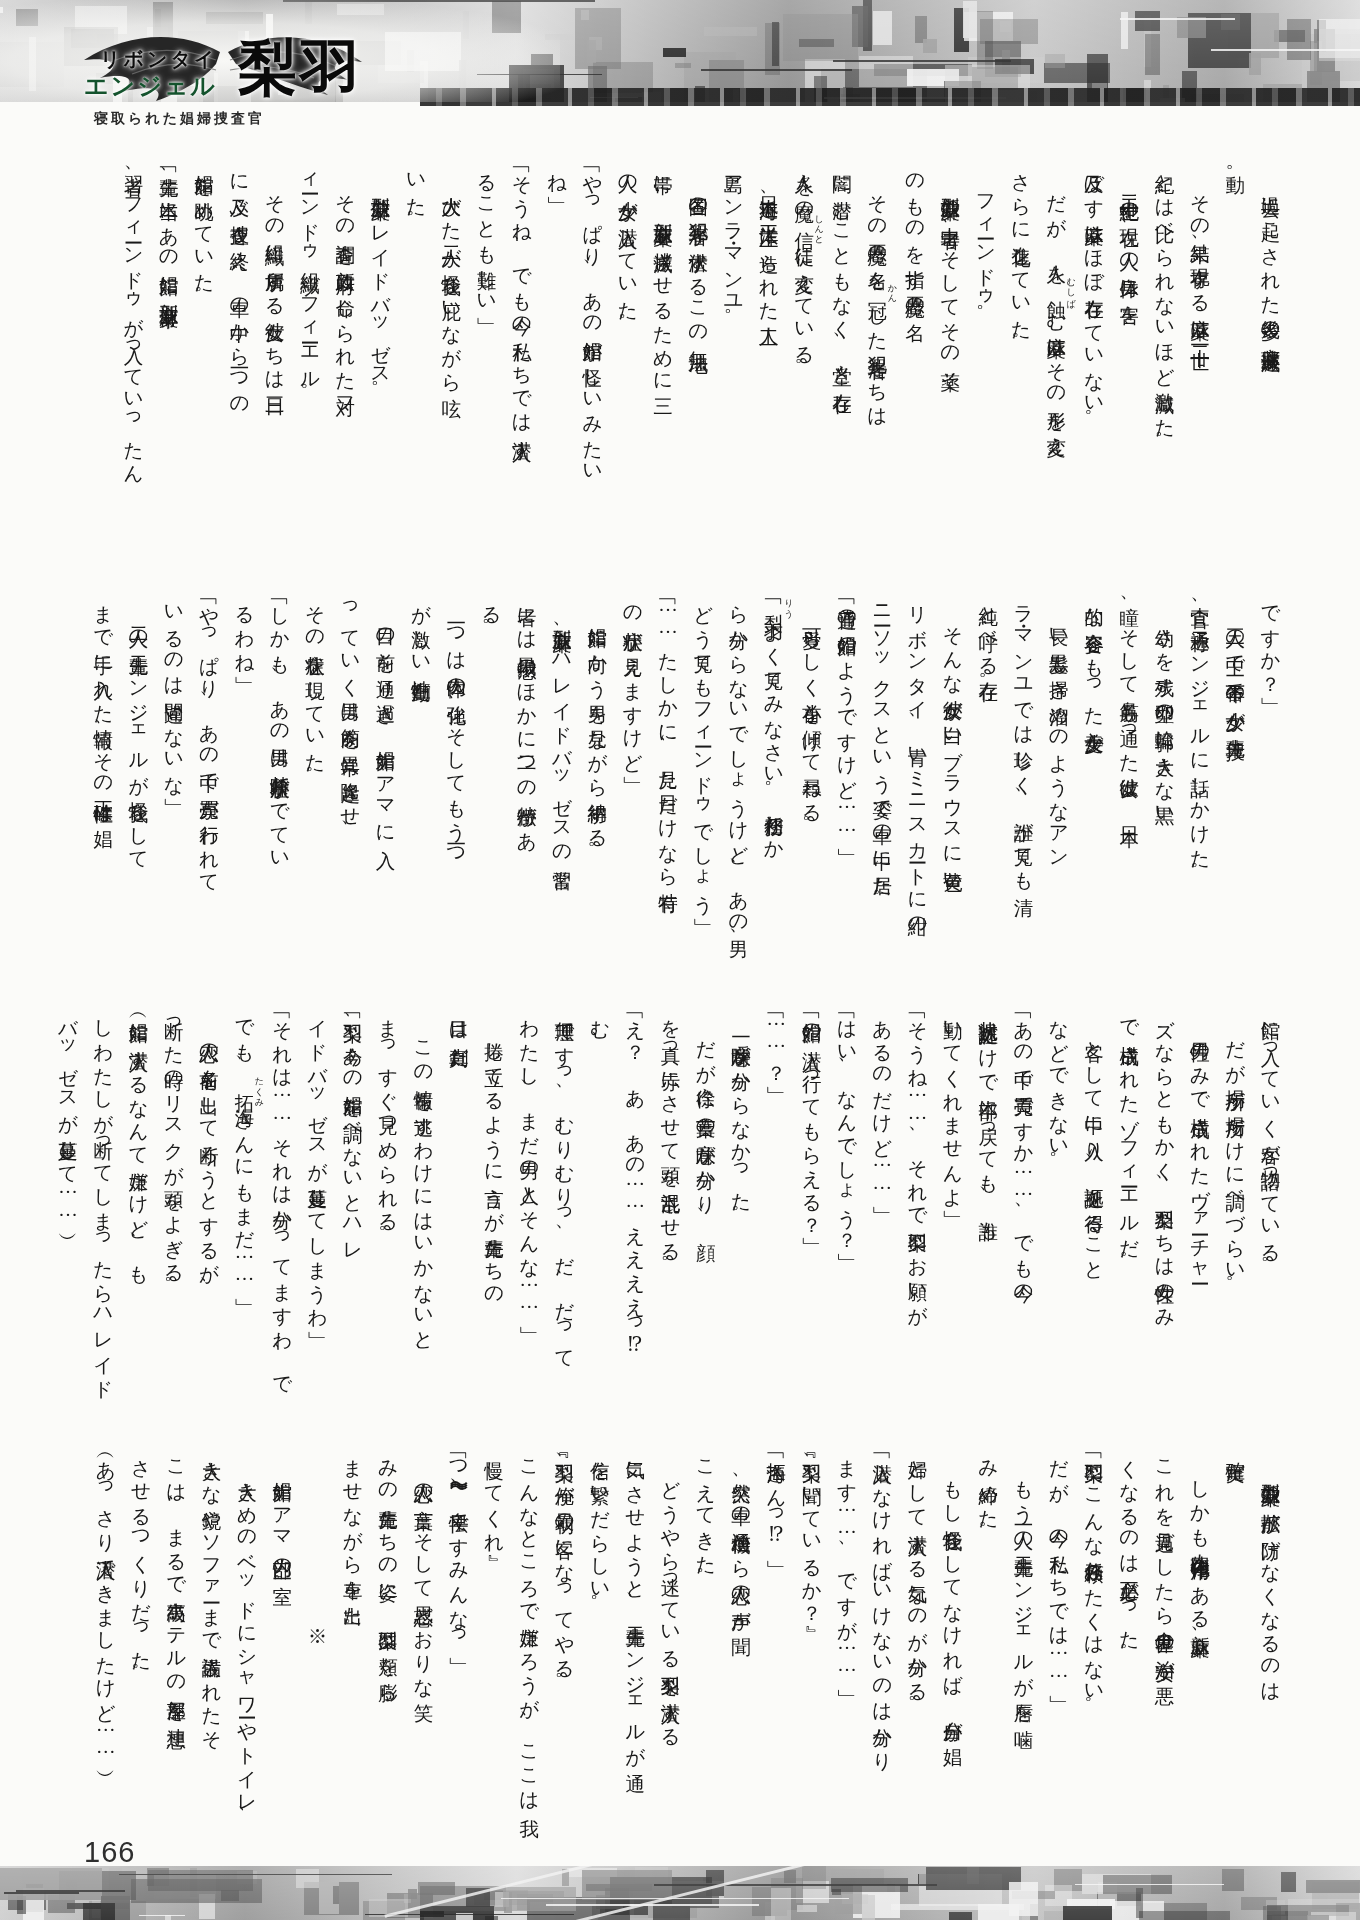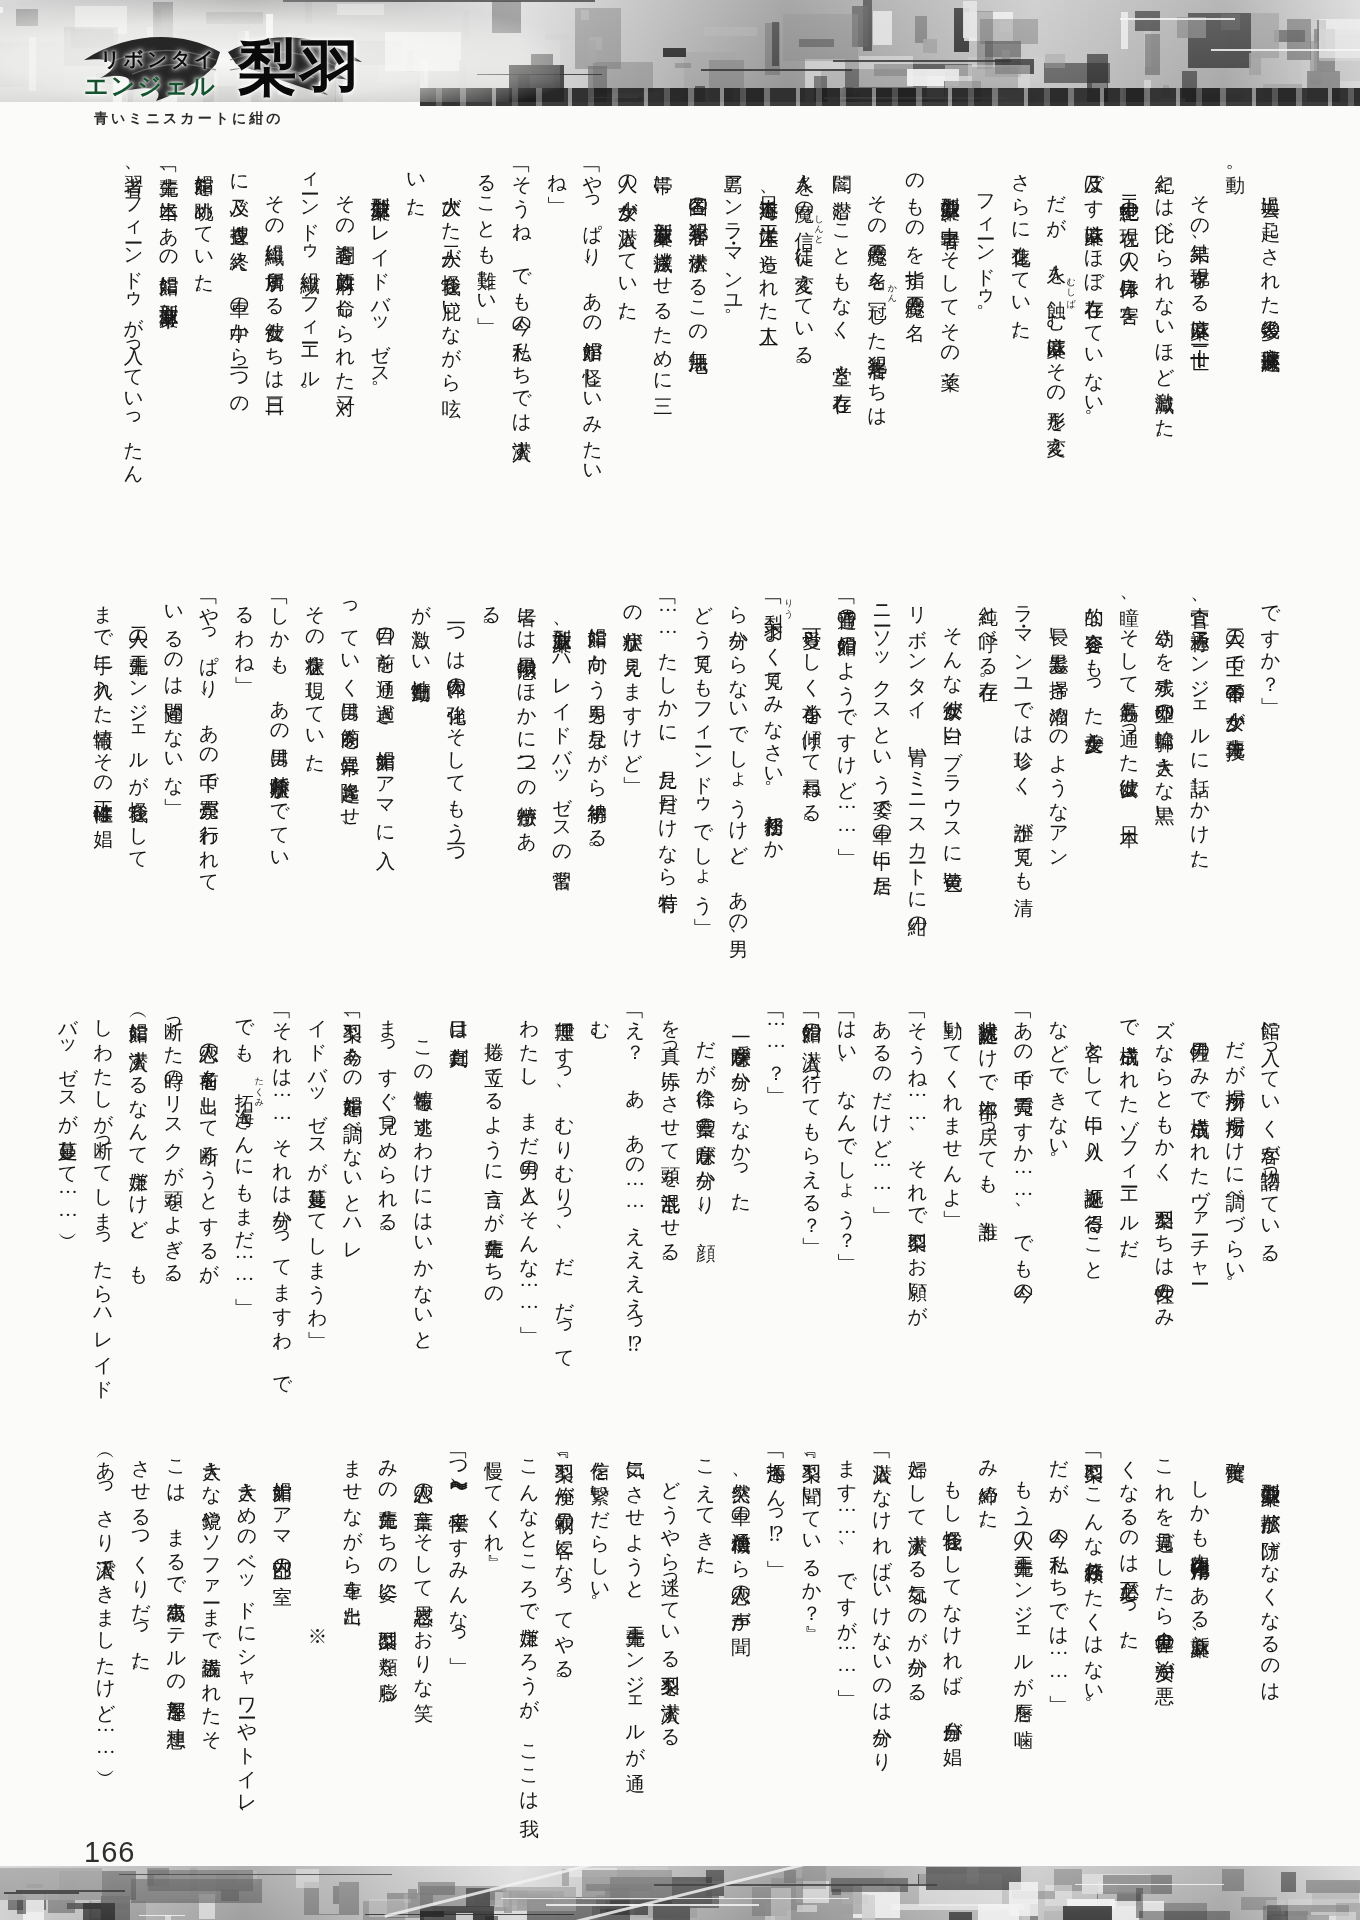--- a/index.html
+++ b/index.html
@@ -210,21 +210,21 @@
       <path d="M146,34 C116,22 80,20 40,36"></path>
       <path d="M146,44 C120,36 92,36 62,48"></path>
       <path d="M160,34 C192,22 228,22 266,40"></path>
       <path d="M160,44 C188,38 216,40 244,52"></path>
     </g>
   </svg>
 
   <div class="series1 t-outline">リボンタイ</div>
   <div class="series2 t-outline">エンジェル</div>
   <div class="title-kanji t-outline">梨羽</div>
-  <div class="subtitle">青いミニスカートに紺の</div>
+  <div class="subtitle">寝取られた娼婦捜査官</div>
 
   <div class="band band-1">
       <div class="vline">　過去に起こされた幾多の麻薬撲滅運</div>
       <div class="vline">動。</div>
       <div class="vline">　その結果、現存する麻薬は二十一世</div>
       <div class="vline">紀とは比べられないほど激減した。</div>
       <div class="vline">　二十二世紀の現在、人の身体に害を</div>
       <div class="vline">及ぼす麻薬はほぼ存在していない。</div>
       <div class="vline">　だが、人を<ruby>蝕<rt>むしば</rt></ruby>む麻薬はその形を変え、</div>
       <div class="vline">さらに進化していた。</div>

